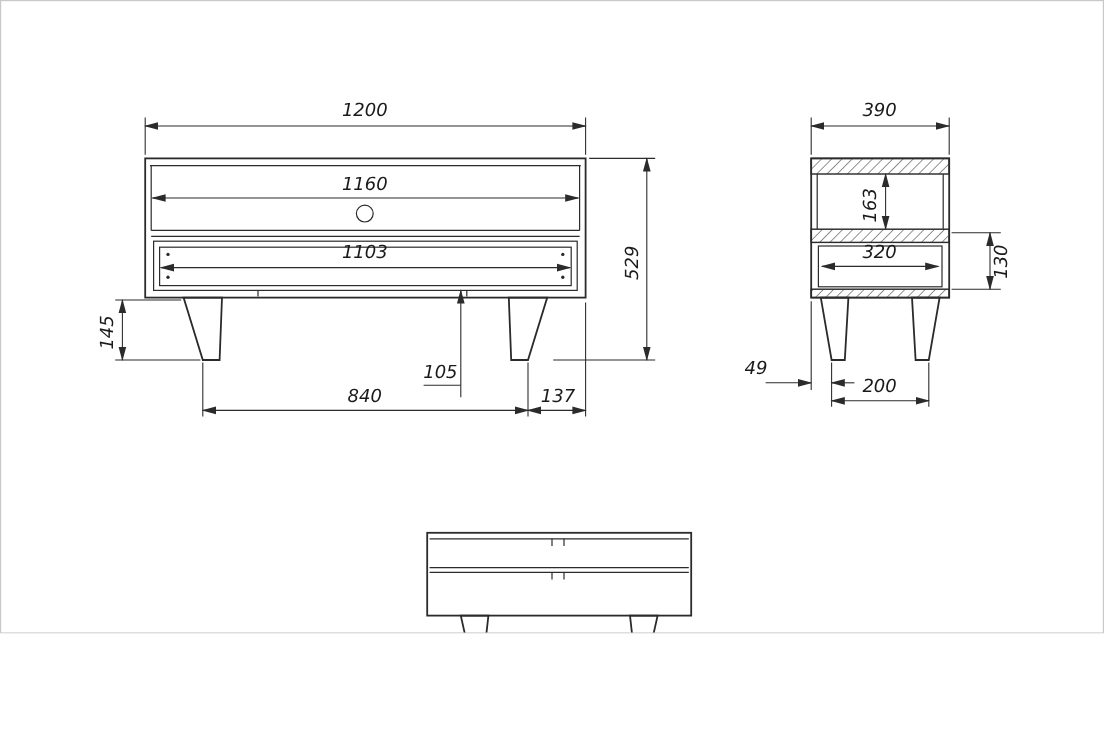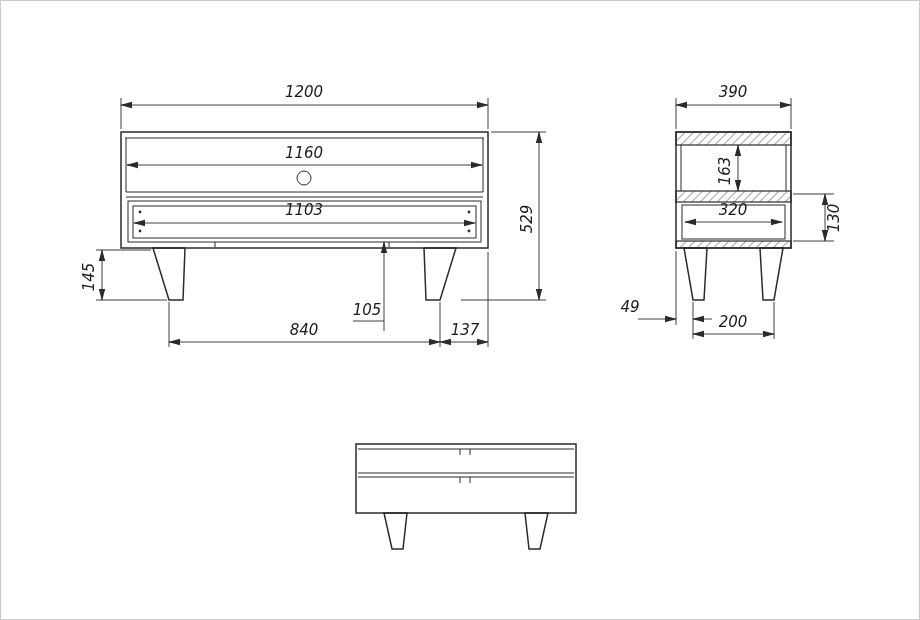--- a/index.html
+++ b/index.html
@@ -1,18 +1,18 @@
 <!DOCTYPE html>
 <html><head>
 <meta charset="utf-8">
 <style>
   html,body{margin:0;padding:0;background:#ffffff;}
   .sheet{
     position:relative;
-    width:920px;height:620px;
+    width:920px;height:528px;
     background:#ffffff;
     border:1px solid #c9c9c9;
     box-sizing:border-box;
     font-family:"DejaVu Sans", sans-serif;
     overflow:hidden;
   }
   svg{position:absolute;left:0;top:0;}
   .outline{stroke:#2b2b2b;stroke-width:1.5;fill:none;}
   .thin{stroke:#2b2b2b;stroke-width:1;fill:none;}
   .ext{stroke:#2b2b2b;stroke-width:0.9;fill:none;}

